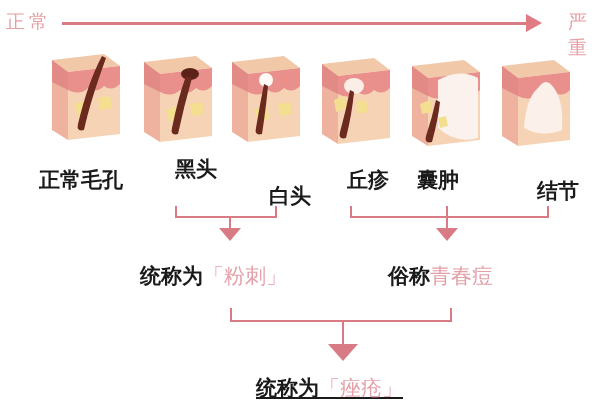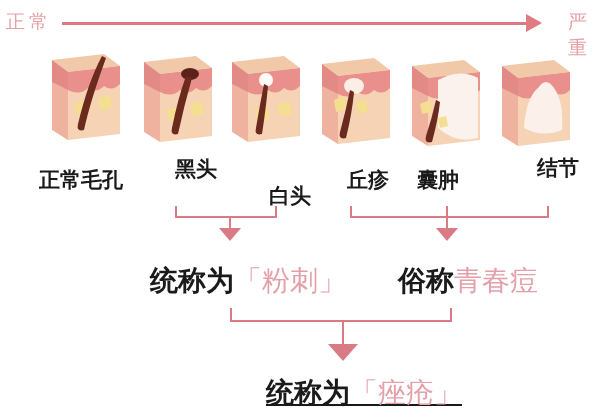--- a/index.html
+++ b/index.html
@@ -1,20 +1,20 @@
 <!DOCTYPE html>
 <html><head>
 <meta charset="utf-8">
 <style>
   html,body{margin:0;padding:0;background:#fff;}
   body{width:611px;height:411px;position:relative;overflow:hidden;font-family:"DejaVu Serif",serif;}
   .abs{position:absolute;}
   .sev-label{font-size:19px;color:#e7a0a6;letter-spacing:4px;}
   .stage-label{font-size:21px;color:#1a1a1a;font-weight:bold;white-space:nowrap;margin-left:25px;}
-  .group-label{font-size:28px;font-weight:bold;white-space:nowrap;color:#1a1a1a;margin-left:10px;}
+  .group-label{font-size:21px;font-weight:bold;white-space:nowrap;color:#1a1a1a;}
   .pink-text{color:#e3a0a8;font-weight:normal;}
   .line{background:#d97b84;position:absolute;}
   svg{position:absolute;overflow:visible;}
 </style>
 </head>
 <body>
 
 <div class="abs sev-label" style="left:6px;top:9px;">正常</div>
 <div class="line" style="left:62px;top:22px;width:468px;height:3px;"></div>
 <svg style="left:526px;top:14px;width:16px;height:20px;">
@@ -88,21 +88,21 @@
   <path d="M20,20 L72,14 L72,32 Q64,40 56,34 Q48,42 40,36 Q32,44 20,38 Z" fill="#e98f8c"></path>
   <path d="M4,8 L20,20 L20,38 Q12,34 4,30 Z" fill="#e28a86"></path>
   <path d="M26,70 Q28,40 40,30 Q48,18 56,30 Q66,44 64,72 Q44,80 26,70 Z" fill="#fbf0ea"></path>
 </svg>
 
 <div class="abs stage-label" style="left:14px;top:166px;">正常毛孔</div>
 <div class="abs stage-label" style="left:150px;top:155px;">黑头</div>
 <div class="abs stage-label" style="left:244px;top:182px;">白头</div>
 <div class="abs stage-label" style="left:322px;top:166px;">丘疹</div>
 <div class="abs stage-label" style="left:392px;top:166px;">囊肿</div>
-<div class="abs stage-label" style="left:512px;top:154px;text-align:center;">结节</div>
+<div class="abs stage-label" style="left:512px;top:177px;text-align:center;">结节</div>
 
 <div>
   <div class="line" style="left:175px;top:206px;width:2px;height:12px;"></div>
   <div class="line" style="left:275px;top:206px;width:2px;height:12px;"></div>
   <div class="line" style="left:175px;top:216px;width:102px;height:2px;"></div>
   <div class="line" style="left:229px;top:216px;width:2px;height:14px;"></div>
   <svg style="left:219px;top:228px;width:22px;height:14px;">
     <polygon points="0,0 22,0 11,13" fill="#d97b84"></polygon>
   </svg>
 </div>

